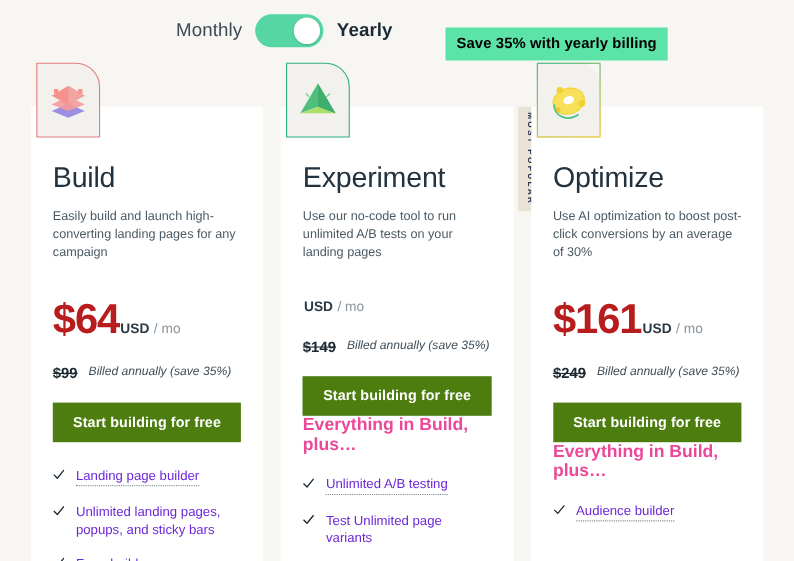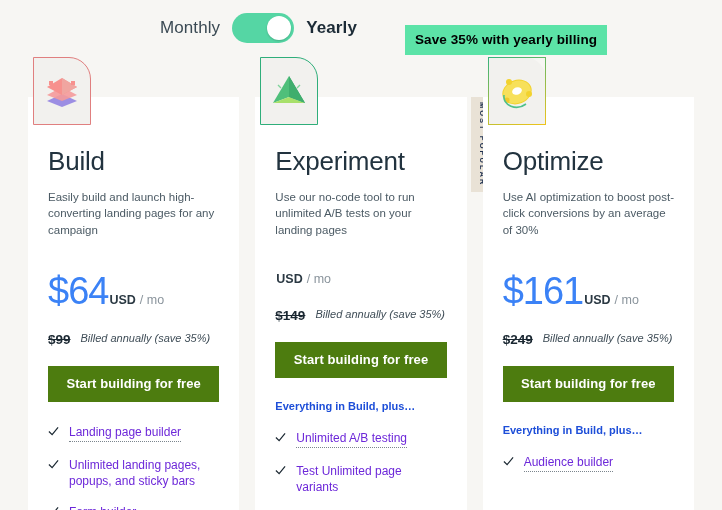--- a/index.html
+++ b/index.html
@@ -122,22 +122,22 @@
     color: #4b5a64;
     max-width: 196px;
   }
   .price-row {
     margin-top: 33px;
     display: flex;
     align-items: baseline;
   }
   .price-amount {
     font-size: 38px;
-    font-weight: 400;
-    color: #3b82f6;
+    font-weight: 700;
+    color: #b91c1c;
     letter-spacing: -1px;
     line-height: 1;
   }
   .price-currency {
     font-size: 12.5px;
     font-weight: 700;
     color: #2b3943;
     margin-left: 1px;
   }
   .price-period {
@@ -170,24 +170,23 @@
     color: #ffffff;
     border: none;
     height: 36px;
     font-size: 13px;
     font-weight: 700;
     font-family: "Liberation Sans", sans-serif;
     cursor: pointer;
     letter-spacing: .1px;
   }
   .plus-line {
-    margin-top: 22px;
-    font-size: 11px;
-    font-weight: 700;
-    color: #1d4ed8;
+    font-size: 16px;
+    font-weight: 700;
+    color: #ec4899;
   }
   .features {
     margin-top: 18px;
     list-style: none;
   }
   .features.first { margin-top: 22px; }
   .feature {
     display: flex;
     align-items: flex-start;
     gap: 10px;

